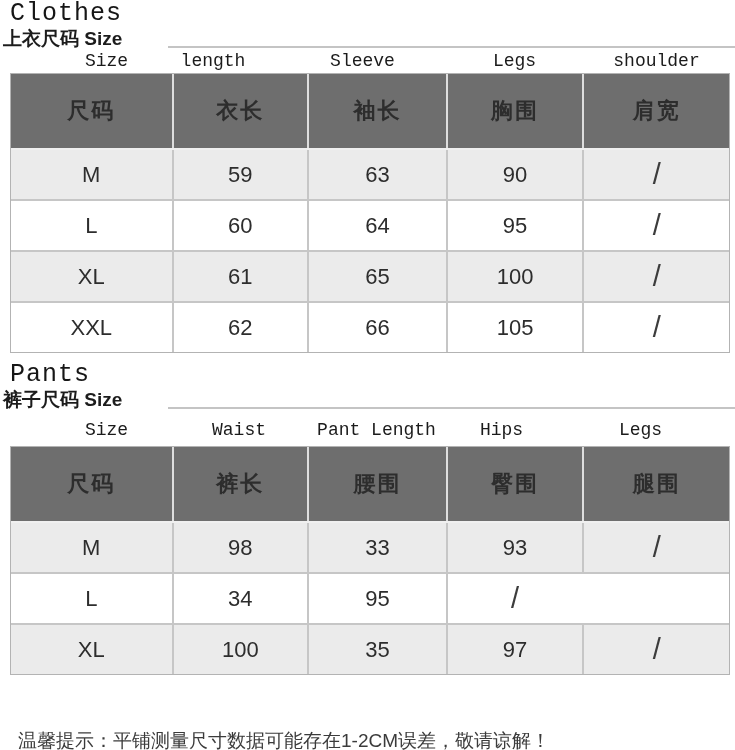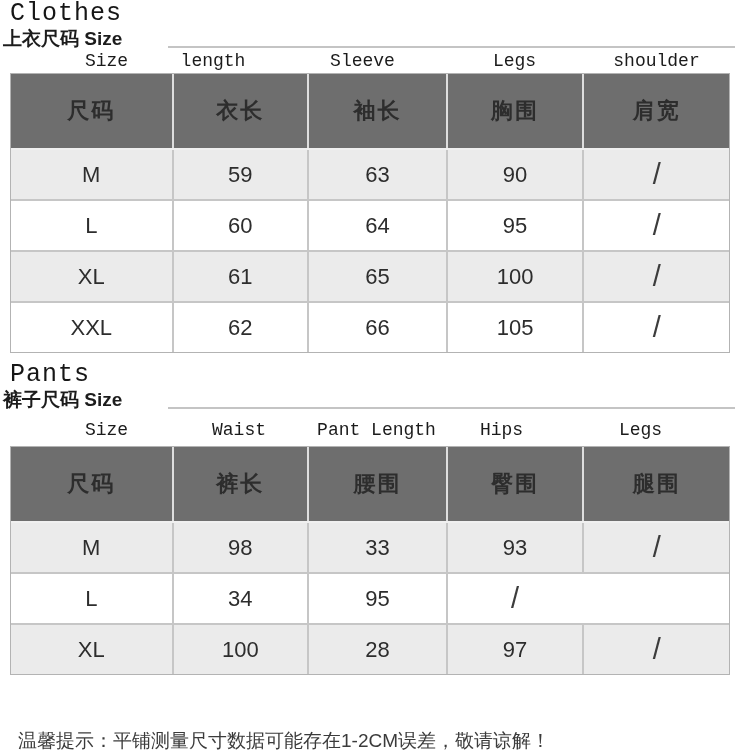--- a/index.html
+++ b/index.html
@@ -180,21 +180,21 @@
       </div>
       <div class="t-row grid">
         <div class="c">L</div>
         <div class="c">34</div>
         <div class="c">95</div>
         <div class="c slash">/</div>
       </div>
       <div class="t-row alt grid">
         <div class="c">XL</div>
         <div class="c">100</div>
-        <div class="c">28</div>
+        <div class="c">35</div>
         <div class="c">97</div>
         <div class="c slash">/</div>
       </div>
     </div>
   </section>
 
   <div class="note">温馨提示：平铺测量尺寸数据可能存在1-2CM误差，敬请谅解！</div>
 
 </div>
 

